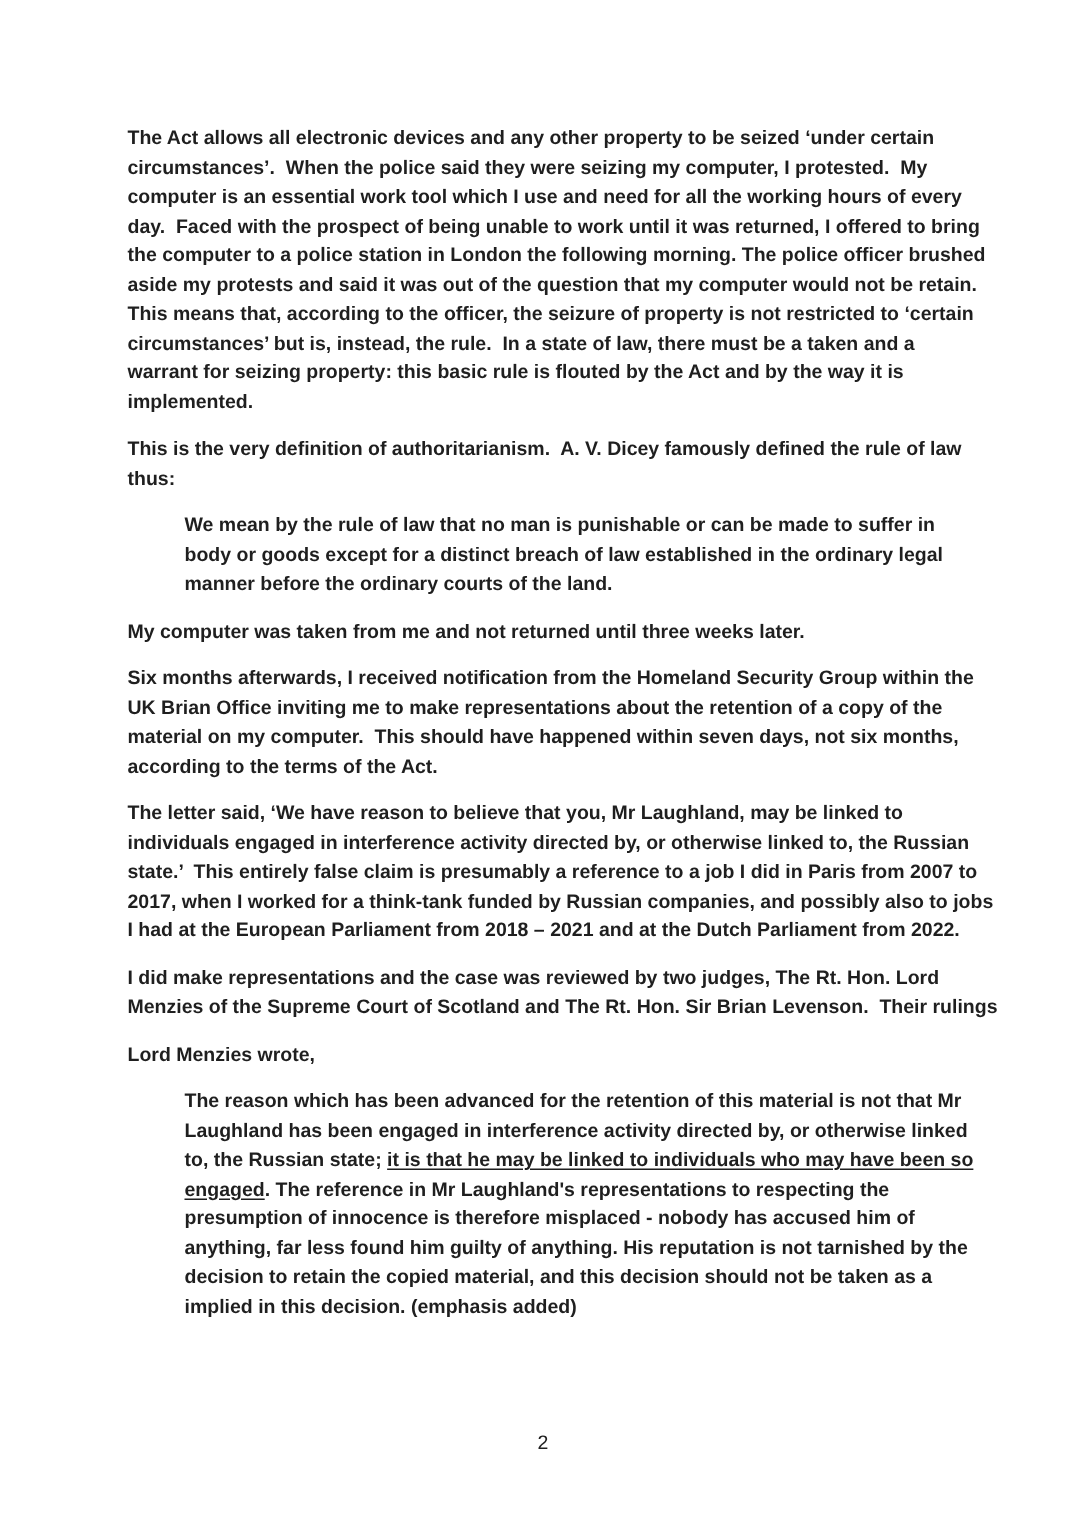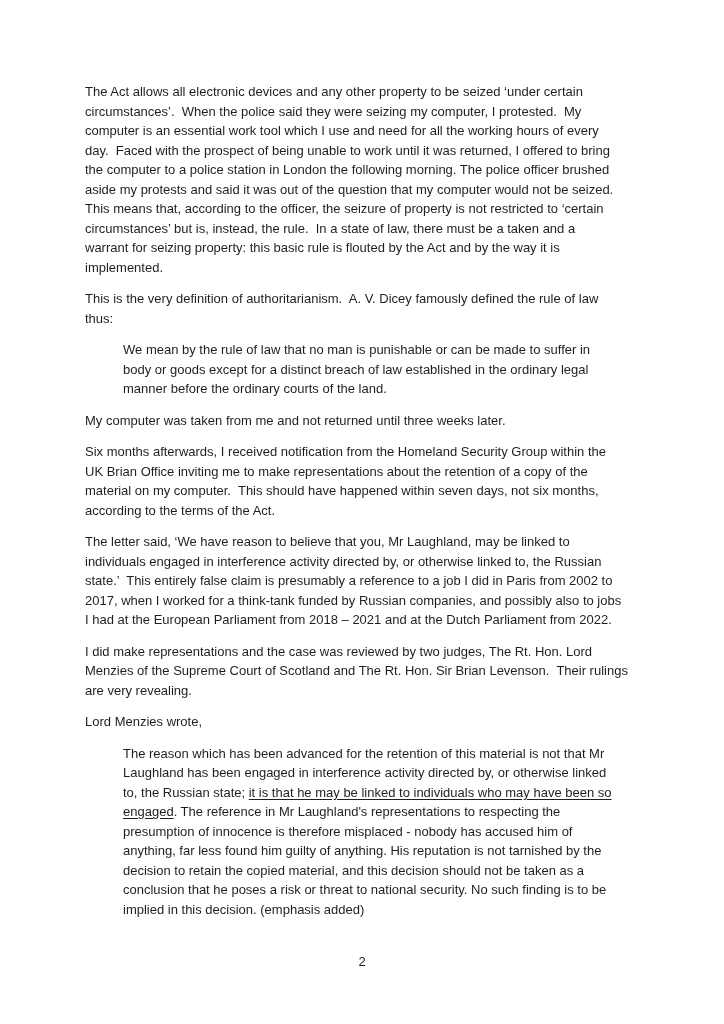--- a/index.html
+++ b/index.html
@@ -18,20 +18,21 @@
   .page {
     position: absolute;
     inset: 0;
     background: #ffffff;
   }
   .content {
     position: absolute;
     left: 85px;
     top: 82px;
     width: 562px;
+    font-weight: bold;
   }
   .block {
     margin: 0 0 12px 0;
   }
   .block.quote {
     padding-left: 38px;
   }
   .line {
     white-space: pre;
     font-size: 13px;
@@ -58,21 +59,21 @@
 
 <div class="page">
   <div class="content">
 
     <div class="block para">
       <div class="line">The Act allows all electronic devices and any other property to be seized ‘under certain</div>
       <div class="line">circumstances’.  When the police said they were seizing my computer, I protested.  My</div>
       <div class="line">computer is an essential work tool which I use and need for all the working hours of every</div>
       <div class="line">day.  Faced with the prospect of being unable to work until it was returned, I offered to bring</div>
       <div class="line">the computer to a police station in London the following morning. The police officer brushed</div>
-      <div class="line">aside my protests and said it was out of the question that my computer would not be seized.</div>
+      <div class="line">aside my protests and said it was out of the question that my computer would not be retain.</div>
       <div class="line">This means that, according to the officer, the seizure of property is not restricted to ‘certain</div>
       <div class="line">circumstances’ but is, instead, the rule.  In a state of law, there must be a taken and a</div>
       <div class="line">warrant for seizing property: this basic rule is flouted by the Act and by the way it is</div>
       <div class="line">implemented.</div>
     </div>
 
     <div class="block para">
       <div class="line">This is the very definition of authoritarianism.  A. V. Dicey famously defined the rule of law</div>
       <div class="line">thus:</div>
     </div>
@@ -90,43 +91,41 @@
     <div class="block para">
       <div class="line">Six months afterwards, I received notification from the Homeland Security Group within the</div>
       <div class="line">UK Brian Office inviting me to make representations about the retention of a copy of the</div>
       <div class="line">material on my computer.  This should have happened within seven days, not six months,</div>
       <div class="line">according to the terms of the Act.</div>
     </div>
 
     <div class="block para">
       <div class="line">The letter said, ‘We have reason to believe that you, Mr Laughland, may be linked to</div>
       <div class="line">individuals engaged in interference activity directed by, or otherwise linked to, the Russian</div>
-      <div class="line">state.’  This entirely false claim is presumably a reference to a job I did in Paris from 2002 to</div>
+      <div class="line">state.’  This entirely false claim is presumably a reference to a job I did in Paris from 2007 to</div>
       <div class="line">2017, when I worked for a think-tank funded by Russian companies, and possibly also to jobs</div>
       <div class="line">I had at the European Parliament from 2018 – 2021 and at the Dutch Parliament from 2022.</div>
     </div>
 
     <div class="block para">
       <div class="line">I did make representations and the case was reviewed by two judges, The Rt. Hon. Lord</div>
       <div class="line">Menzies of the Supreme Court of Scotland and The Rt. Hon. Sir Brian Levenson.  Their rulings</div>
-      <div class="line">are very revealing.</div>
     </div>
 
     <div class="block para">
       <div class="line">Lord Menzies wrote,</div>
     </div>
 
     <div class="block quote">
       <div class="line">The reason which has been advanced for the retention of this material is not that Mr</div>
       <div class="line">Laughland has been engaged in interference activity directed by, or otherwise linked</div>
       <div class="line"><span>to, the Russian state; </span><span class="u">it is that he may be linked to individuals who may have been so</span></div>
       <div class="line"><span class="u">engaged</span><span>. The reference in Mr Laughland's representations to respecting the</span></div>
       <div class="line">presumption of innocence is therefore misplaced - nobody has accused him of</div>
       <div class="line">anything, far less found him guilty of anything. His reputation is not tarnished by the</div>
       <div class="line">decision to retain the copied material, and this decision should not be taken as a</div>
-      <div class="line">conclusion that he poses a risk or threat to national security. No such finding is to be</div>
       <div class="line">implied in this decision. (emphasis added)</div>
     </div>
 
   </div>
 
   <div class="page-number">2</div>
 </div>
 
 </body></html>

